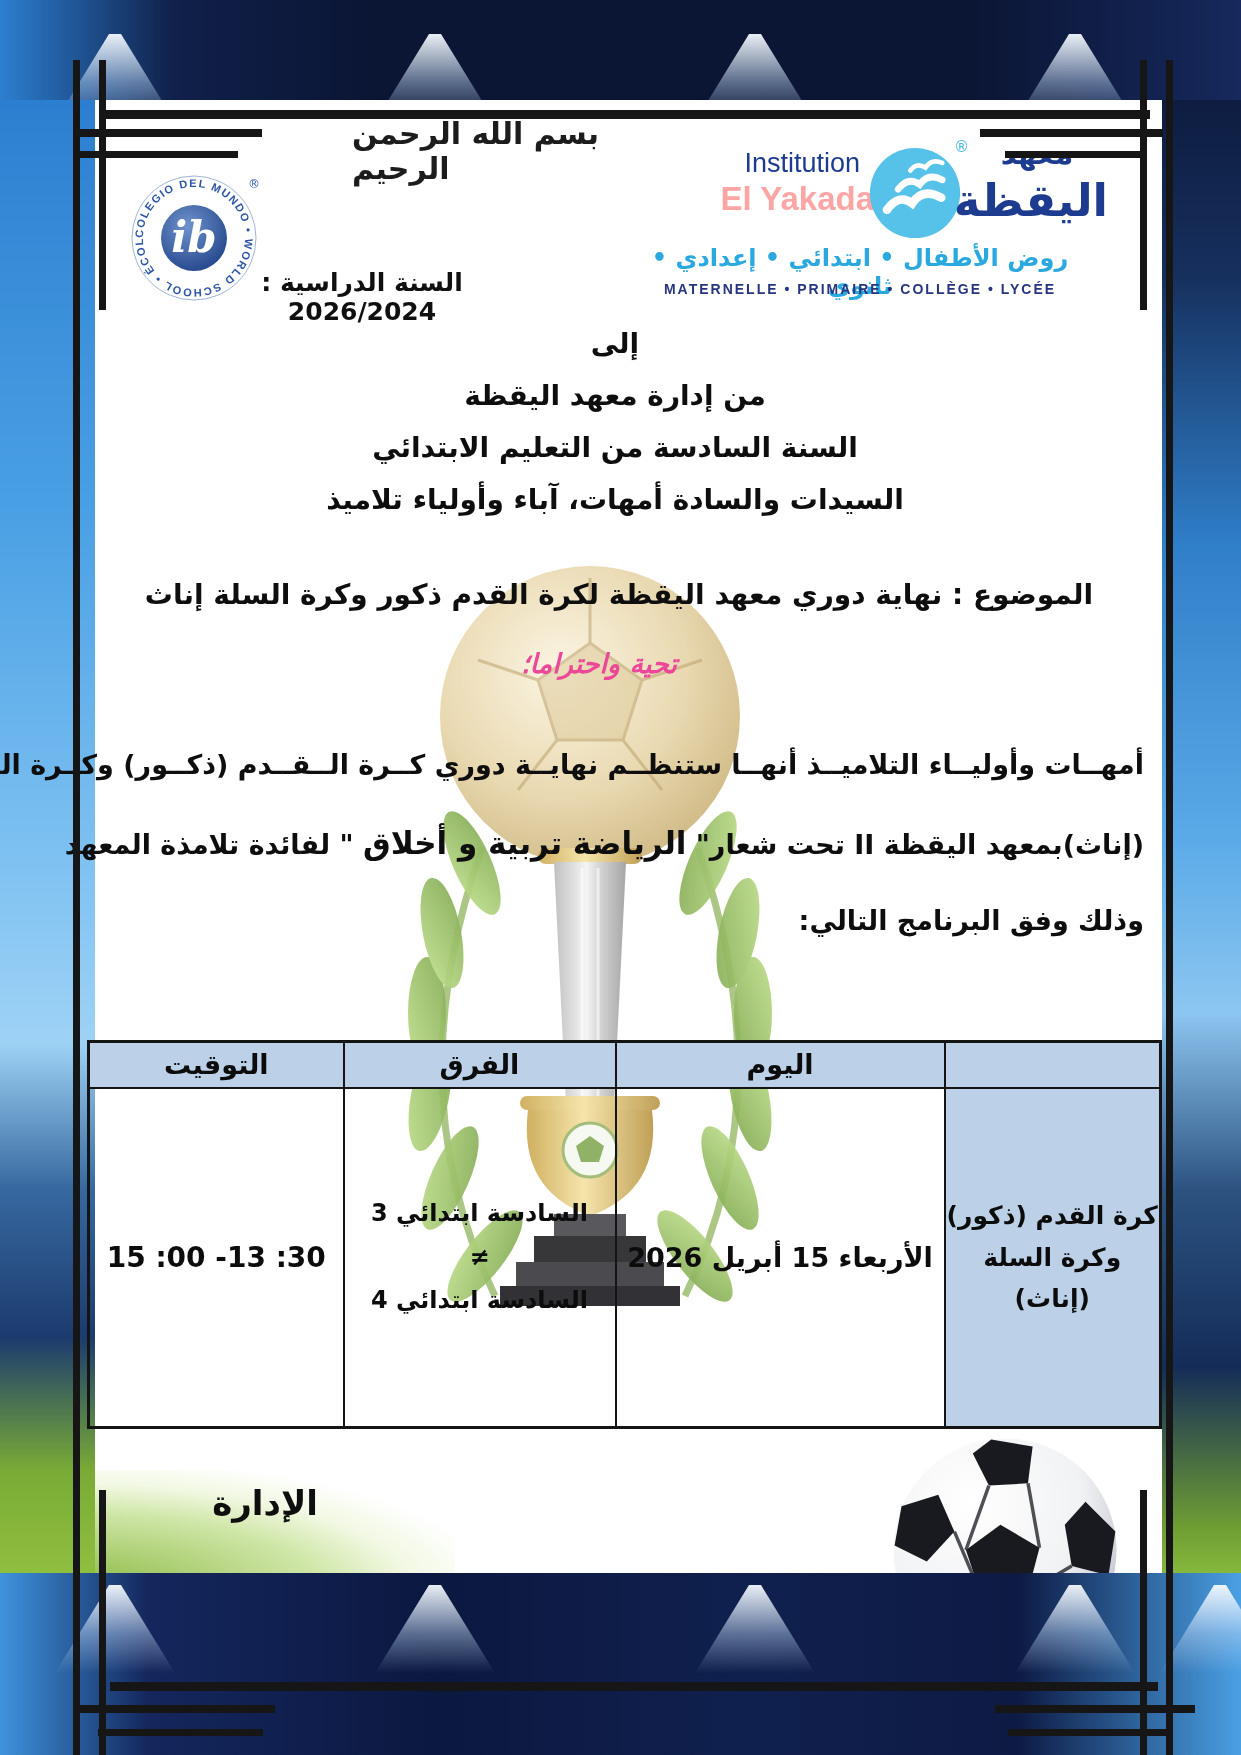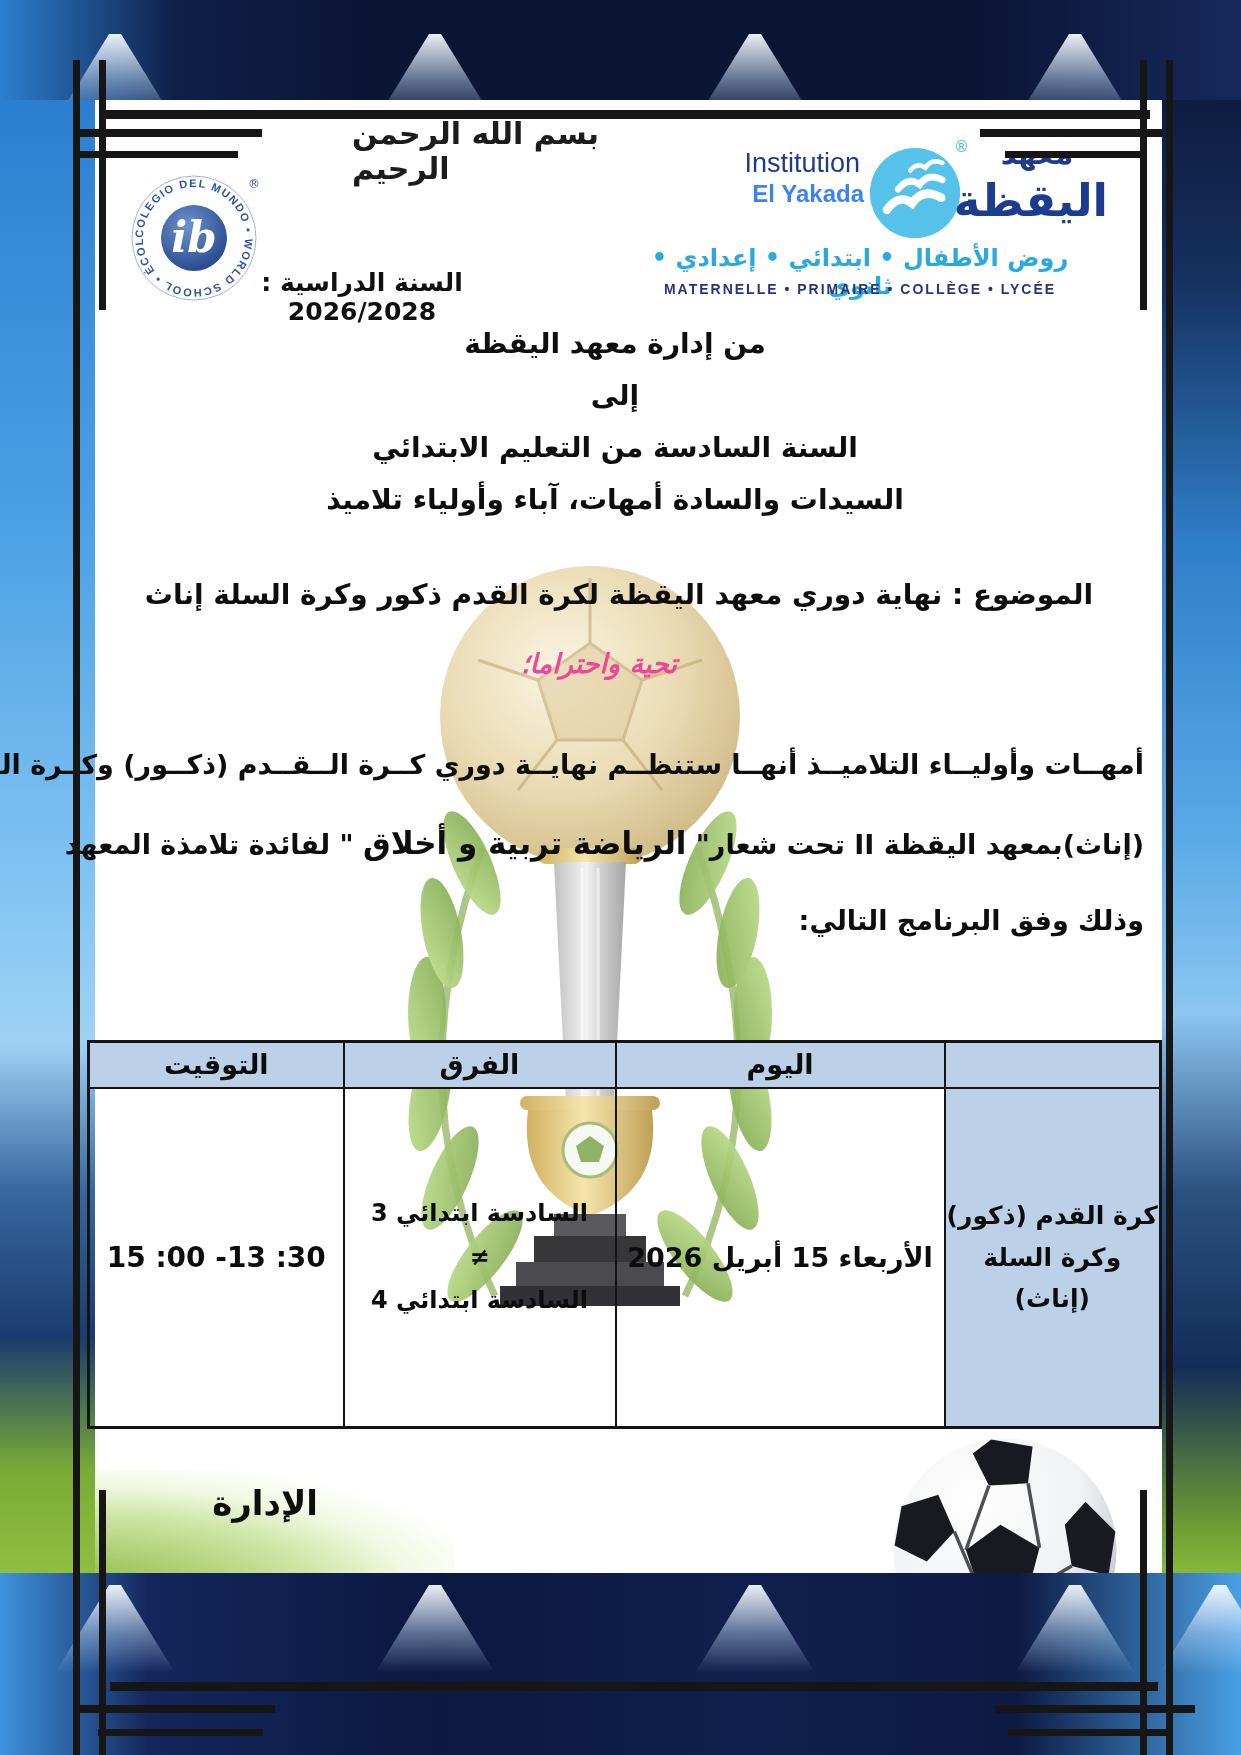--- a/index.html
+++ b/index.html
@@ -33,22 +33,22 @@
   
   .bismillah { position:absolute; left:352px; top:116px; width:330px; text-align:left;
     font-size:30px; font-weight:bold; color:#1c1c1c; z-index:5; }
   .ib-wrap { position:absolute; left:130px; top:172px; width:132px; height:132px; z-index:5; }
   .year-line { position:absolute; left:212px; top:268px; width:300px; text-align:center; direction:rtl;
     font-size:25px; font-weight:bold; color:#101010; z-index:5; }
 
   .logo-block { position:absolute; left:640px; top:126px; width:470px; height:180px; z-index:5; }
   .inst-1 { position:absolute; right:250px; top:22px; font-family:"Liberation Sans",sans-serif;
     font-size:27px; color:#1e3c8f; }
-  .inst-2 { position:absolute; right:246px; top:54px; font-family:"Liberation Sans",sans-serif;
-    font-size:24px; font-weight:bold; color:#3b82f6; }
+  .inst-2 { position:absolute; right:236px; top:54px; font-family:"Liberation Sans",sans-serif;
+    font-size:33px; font-weight:bold; color:#fca5a5; }
   .bird-circle { position:absolute; left:228px; top:20px; width:94px; height:94px; }
   .logo-reg { position:absolute; left:314px; top:12px; font-size:15px; color:#45b9e6; }
   .ar-name-1 { position:absolute; left:332px; top:10px; width:130px; text-align:center; direction:rtl;
     font-size:30px; font-weight:bold; color:#1e3c8f; }
   .ar-name-2 { position:absolute; left:328px; top:48px; width:140px; text-align:center; direction:rtl;
     font-size:45px; font-weight:bold; color:#1e3c8f; }
   .levels-ar { position:absolute; left:0px; top:118px; width:440px; text-align:center; direction:rtl;
     font-size:24px; font-weight:bold; color:#2aa9e0; }
   .levels-fr { position:absolute; left:10px; top:155px; width:420px; text-align:center;
     font-family:"Liberation Sans",sans-serif; font-size:14px; font-weight:bold; letter-spacing:2px; color:#27357f; }
@@ -243,21 +243,21 @@
       <path id="ringPath" d="M64,66 m-51,0 a51,51 0 1,1 102,0 a51,51 0 1,1 -102,0" fill="none"></path>
       <text font-size="11" font-weight="bold" fill="#2d55a5" letter-spacing="1.5" font-family="Liberation Sans, sans-serif">
         <textPath href="#ringPath">COLEGIO DEL MUNDO • WORLD SCHOOL • ÉCOLE DU MONDE •</textPath>
       </text>
       <circle cx="64" cy="66" r="33" fill="url(#ibg)"></circle>
       <text x="64" y="80" text-anchor="middle" font-size="42" font-style="italic" font-weight="bold" fill="#ffffff" font-family="DejaVu Serif, serif">ib</text>
       <text x="118" y="16" font-size="12" fill="#2d55a5">®</text>
     </svg>
   </div>
 
-  <div class="year-line">السنة الدراسية : 2026/2028</div>
+  <div class="year-line">السنة الدراسية : 2026/2024</div>
 
   <div class="logo-block">
     <div class="inst-1">Institution</div>
     <div class="inst-2">El Yakada</div>
     <div class="bird-circle">
       <svg width="94" height="94" viewBox="0 0 100 100">
         <circle cx="50" cy="50" r="48" fill="#57c2e9"></circle>
         <g stroke="#ffffff" fill="none" stroke-linecap="round">
           <path d="M20 68 Q33 50 47 61 Q58 44 78 55" stroke-width="9"></path>
           <path d="M32 46 Q43 32 55 41 Q64 28 79 36" stroke-width="7"></path>
@@ -266,22 +266,22 @@
       </svg>
     </div>
     <div class="logo-reg">®</div>
     <div class="ar-name-1">معهد</div>
     <div class="ar-name-2">اليقظة</div>
     <div class="levels-ar">روض الأطفال • ابتدائي • إعدادي • ثانوي</div>
     <div class="levels-fr">MATERNELLE • PRIMAIRE • COLLÈGE • LYCÉE</div>
   </div>
 
   <div class="heading-block">
+    <div>إلى</div>
     <div>من إدارة معهد اليقظة</div>
-    <div>إلى</div>
     <div>السنة السادسة من التعليم الابتدائي</div>
     <div>السيدات والسادة أمهات، آباء وأولياء تلاميذ</div>
   </div>
 
   <div class="subject">الموضوع : نهاية دوري معهد اليقظة لكرة القدم ذكور وكرة السلة إناث</div>
   <div class="greeting">تحية واحتراما؛</div>
 
   <div class="body-block">
     <div class="body-line">أمهــات وأوليــاء التلاميــذ أنهــا ستنظــم نهايــة دوري كــرة الــقــدم (ذكــور) وكــرة الســلة</div>
     <div class="body-line"><span>(إناث)بمعهد اليقظة II تحت شعار" </span><span class="slogan">الرياضة تربية و أخلاق</span><span> " لفائدة تلامذة المعهد</span></div>

